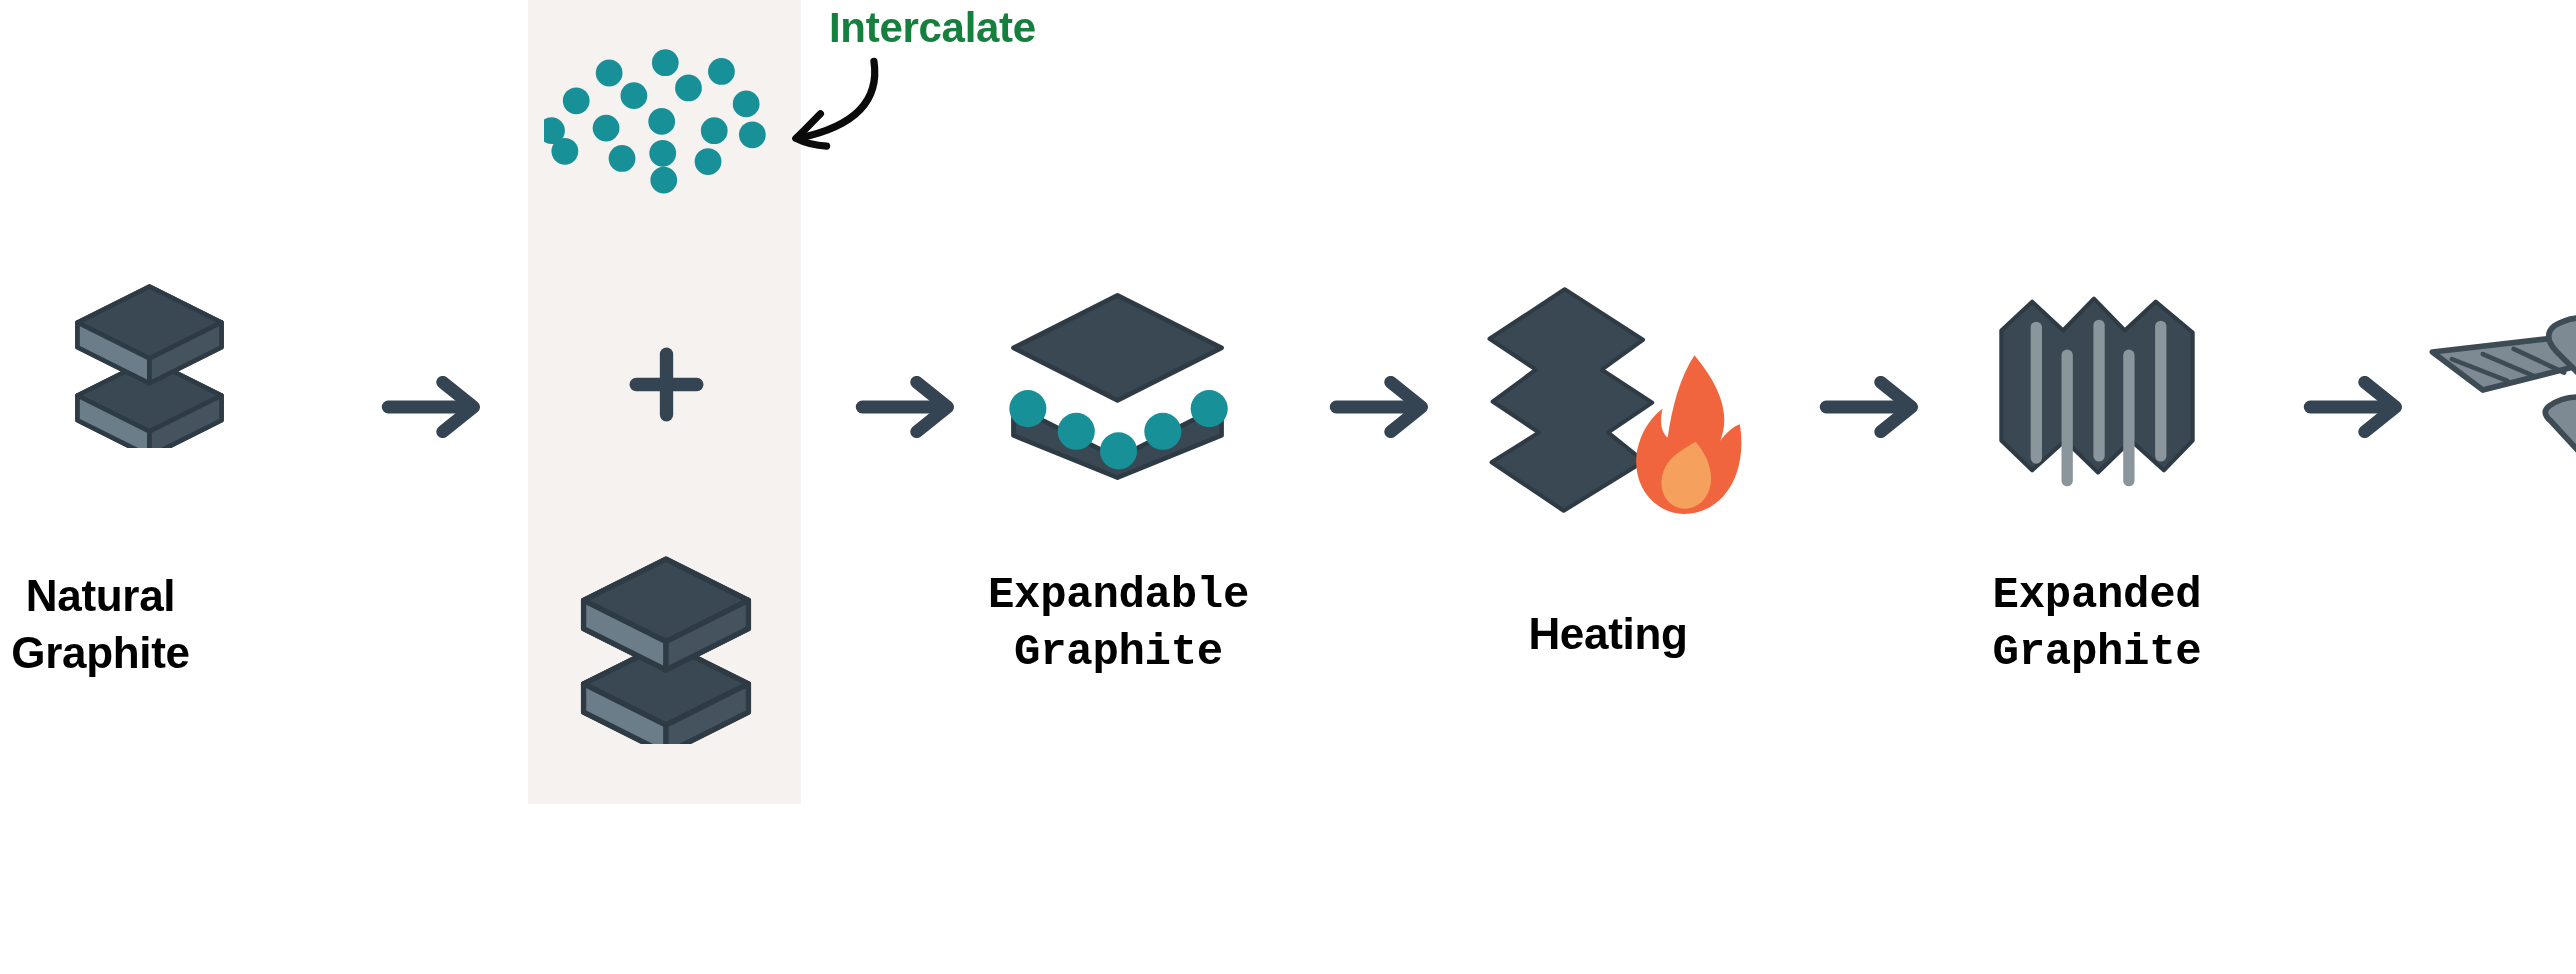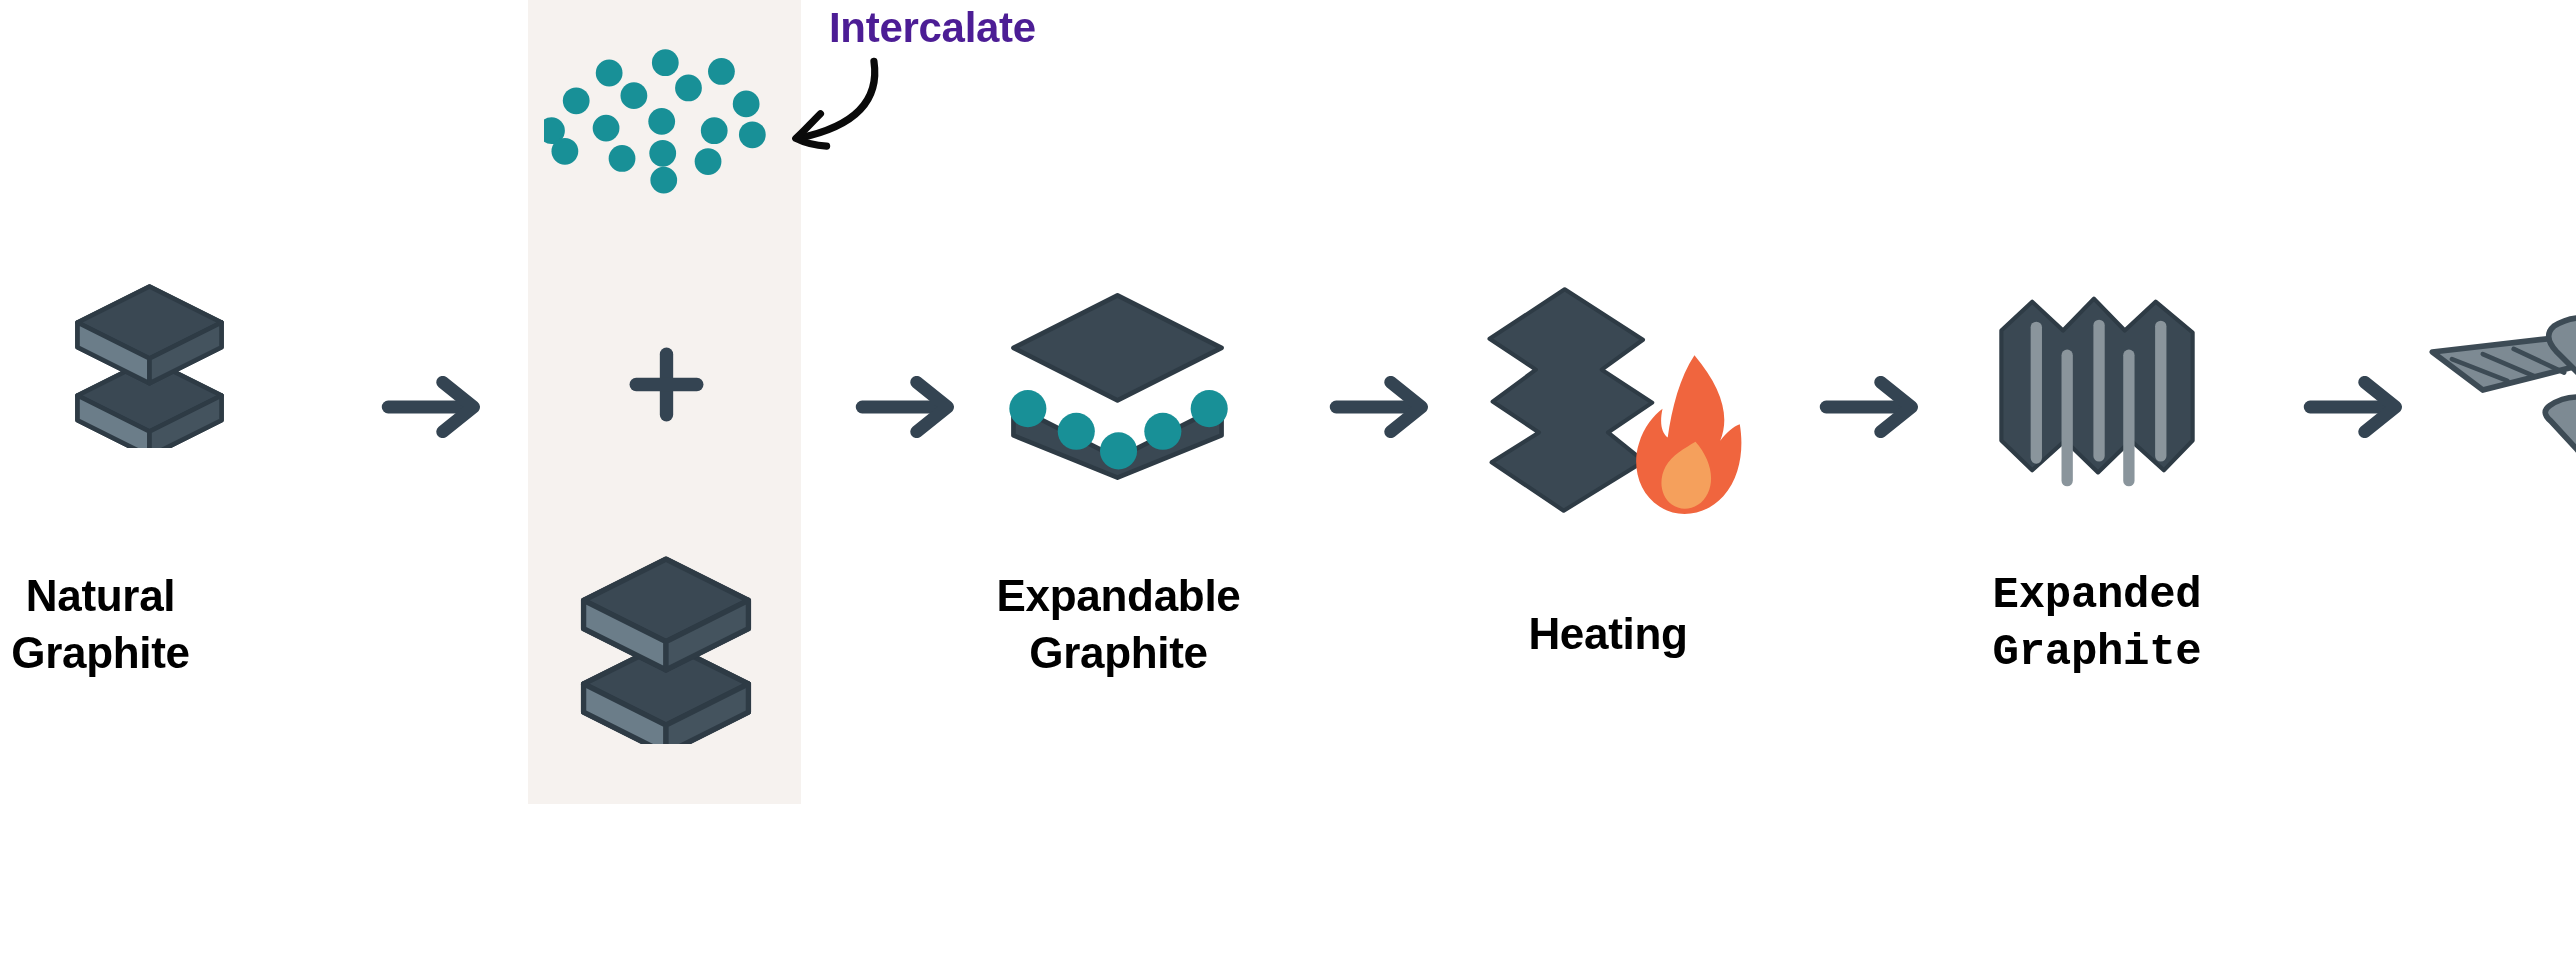--- a/index.html
+++ b/index.html
@@ -34,21 +34,21 @@
     color: #000000;
     font-size: 44px;
     line-height: 1.30;
     letter-spacing: -0.3px;
     white-space: pre-line;
   }
 
   .annot-label {
     position: absolute;
     font-weight: 700;
-    color: #4c1d95;
+    color: #15803d;
     font-size: 42px;
     letter-spacing: -0.3px;
     white-space: nowrap;
   }
 
   
   .art { position: absolute; }
   .art svg { display: block; }
 </style>
 </head>
@@ -164,21 +164,21 @@
       </g>
       <g fill="#189097">
         <circle cx="56" cy="238" r="36"></circle>
         <circle cx="150" cy="282" r="36"></circle>
         <circle cx="232" cy="320" r="36"></circle>
         <circle cx="318" cy="282" r="36"></circle>
         <circle cx="408" cy="238" r="36"></circle>
       </g>
     </svg>
   </div>
-  <div class="label" style="left:969px; top:567px; width:299px;">Expandable
+  <div class="label" style="left:969px; top:567px; width:299px;font-family:Liberation Mono, monospace;">Expandable
 Graphite</div>
 
   <div class="art" style="left:1329px; top:376px;">
     <svg width="108" height="62" viewBox="0 0 210 120">
       <g fill="none" stroke="#344452" stroke-width="25" stroke-linecap="round" stroke-linejoin="round">
         <line x1="14" y1="60" x2="168" y2="60"></line>
         <polyline points="120,12 180,60 120,108"></polyline>
       </g>
     </svg>
   </div>

